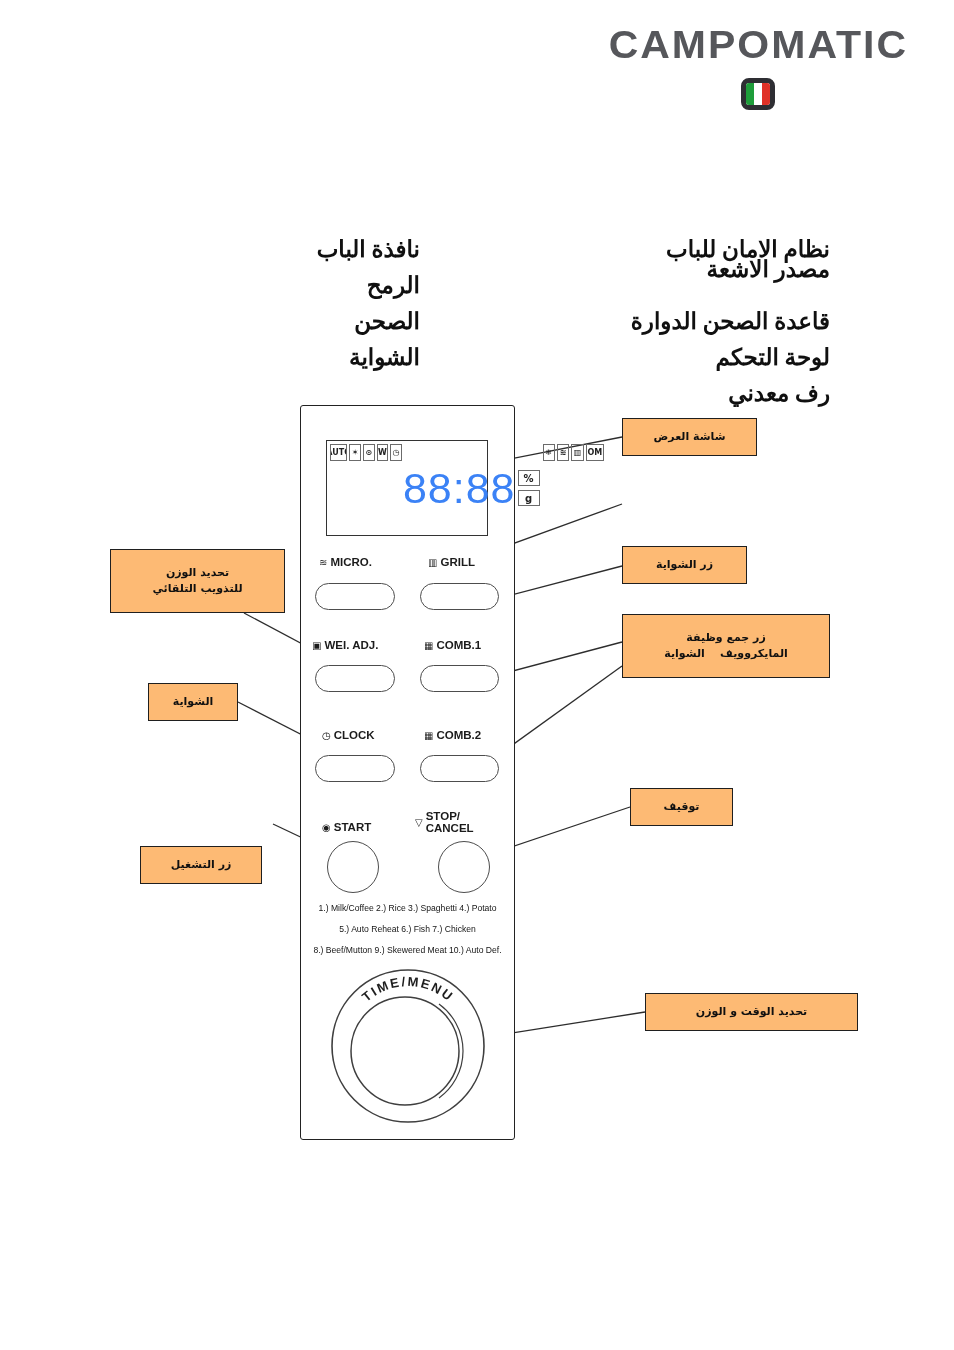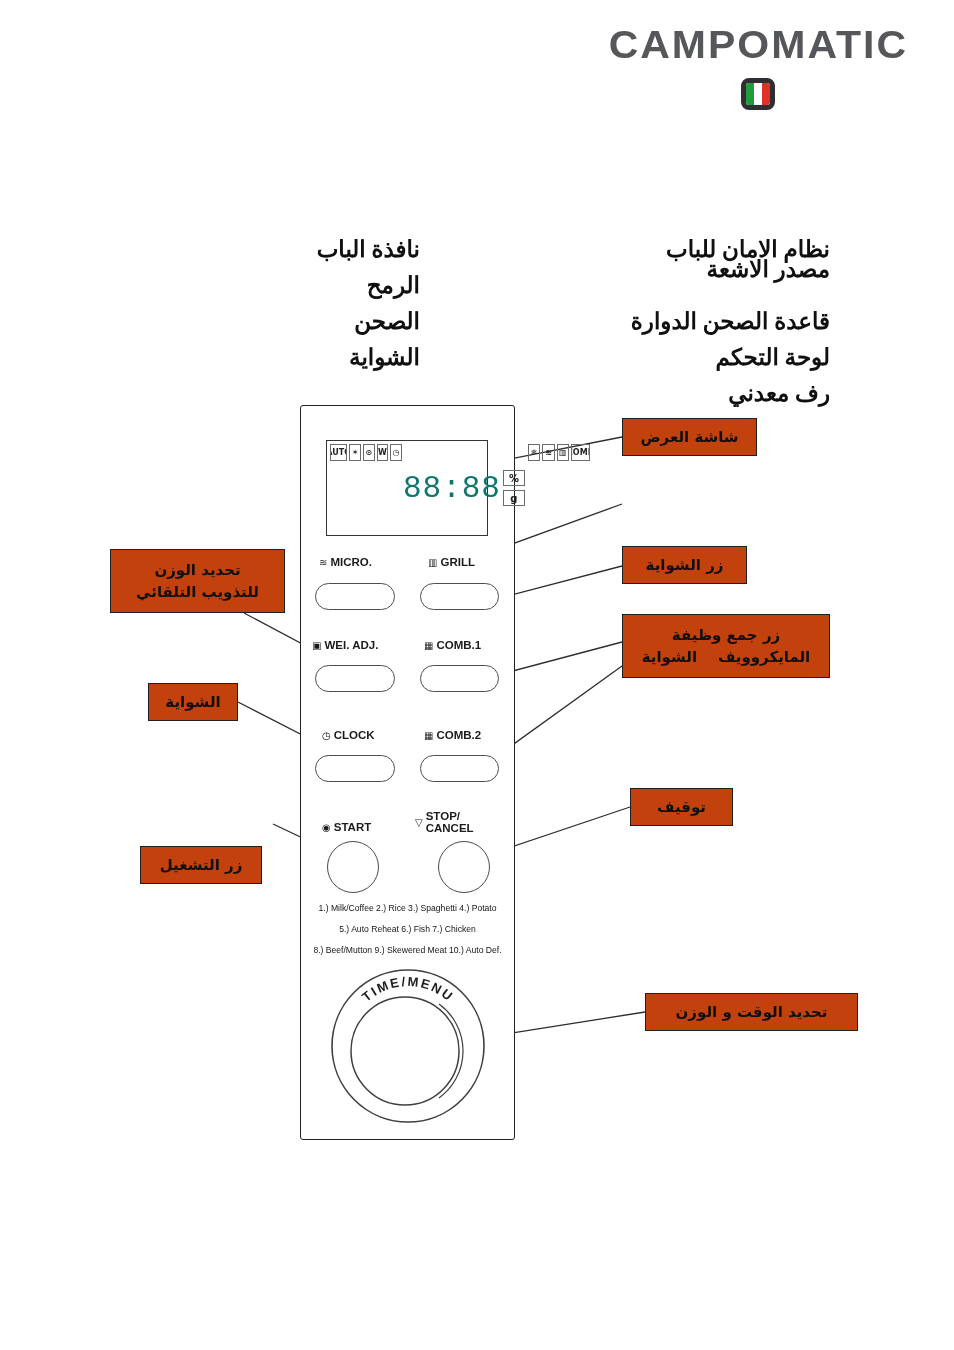--- a/index.html
+++ b/index.html
@@ -11,35 +11,35 @@
   
   .logo { position: absolute; top: 22px; right: 46px; display: flex; align-items: center; gap: 9px; flex-direction: column; }
   .logo-text { font-weight: bold; font-size: 41px; letter-spacing: 2px; color: #56575b; transform: scaleY(0.95); }
   .logo-flag { width: 34px; height: 32px; border: 5px solid #2e2e33; border-radius: 8px; display: flex; overflow: hidden; background:#fff; }
   .logo-flag i { flex: 1; }
   .flag-g { background: #1e9d3a; } .flag-w { background: #ffffff; } .flag-r { background: #e03127; }
   
   .ar { direction: rtl; font-family: "DejaVu Sans", sans-serif; font-weight: bold; color: #101010; }
   .label-item { position: absolute; font-size: 23px; white-space: nowrap; font-family: Liberation Serif, serif; }
   .callout {
-    position: absolute; border: 1.6px solid #1f1f1f; background: #c2410c;
+    position: absolute; border: 1.6px solid #1f1f1f; background: #fdba74;
     display: flex; flex-direction: column; align-items: center; justify-content: center;
-    font-size: 15px; line-height: 1.5; text-align: left; padding: 2px 6px;
+    font-size: 11px; line-height: 1.5; text-align: left; padding: 2px 6px;
   }
   .callout span { display: block; white-space: nowrap; }
   
   .lines { position: absolute; left: 0; top: 0; pointer-events: none; }
   .lines line { stroke: #2d2d2d; stroke-width: 1.3px; }
   
   .panel { position: absolute; left: 300px; top: 405px; width: 215px; height: 735px; border: 1.7px solid #222; border-radius: 3px; background: #fff; }
   .display { position: absolute; left: 25px; top: 34px; width: 162px; height: 96px; border: 1.6px solid #333; display: flex; flex-direction: row; padding: 2px; font-family: "DejaVu Sans", sans-serif; }
   .disp-row { display: flex; height: 19px; }
   .dcell { border: 1px solid #6b6b6b; margin: 1px; flex: 1; display: flex; align-items: center; justify-content: center; font-size: 8px; font-weight: bold; color: #222; overflow: hidden; }
   .disp-mid { flex: 1; display: flex; align-items: stretch; }
-  .time-digits { flex: 1; display: flex; align-items: center; justify-content: center; font-family: Liberation Mono, monospace; font-size: 31px; color: #0f766e; letter-spacing: 1px; }
+  .time-digits { flex: 1; display: flex; align-items: center; justify-content: center; font-family: Liberation Sans, sans-serif; font-size: 43px; color: #3b82f6; letter-spacing: 1px; }
   .unit-col { width: 26px; display: flex; flex-direction: column; justify-content: center; gap: 4px; padding: 0 2px; }
   .unit-box { border: 1px solid #6b6b6b; height: 16px; display: flex; align-items: center; justify-content: center; font-size: 10px; font-weight: bold; color: #222; }
   .blabel { position: absolute; font-size: 11.5px; font-weight: bold; color: #1b1b1b; white-space: nowrap; display: flex; align-items: center; gap: 3px; font-family: "Liberation Sans", sans-serif; }
   .bicon { font-size: 10px; font-weight: normal; font-family: "DejaVu Sans", sans-serif; }
   .stop-lines { display: flex; flex-direction: column; line-height: 1.08; }
   .pill { position: absolute; height: 27px; border: 1.4px solid #4d4d4d; border-radius: 14px; background: #fff; }
   .round-btn { position: absolute; width: 52px; height: 52px; border: 1.4px solid #4d4d4d; border-radius: 50%; background: #fff; }
   .menu-line { position: absolute; left: 0; width: 100%; text-align: center; font-size: 8.6px; color: #151515; white-space: nowrap; }
   .dial { position: absolute; left: -8px; top: 548px; }
 </style>

